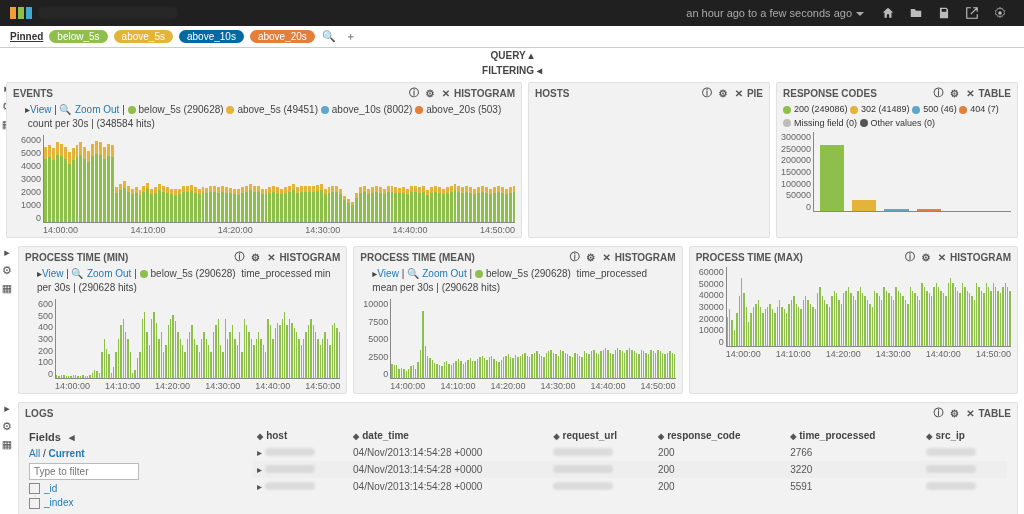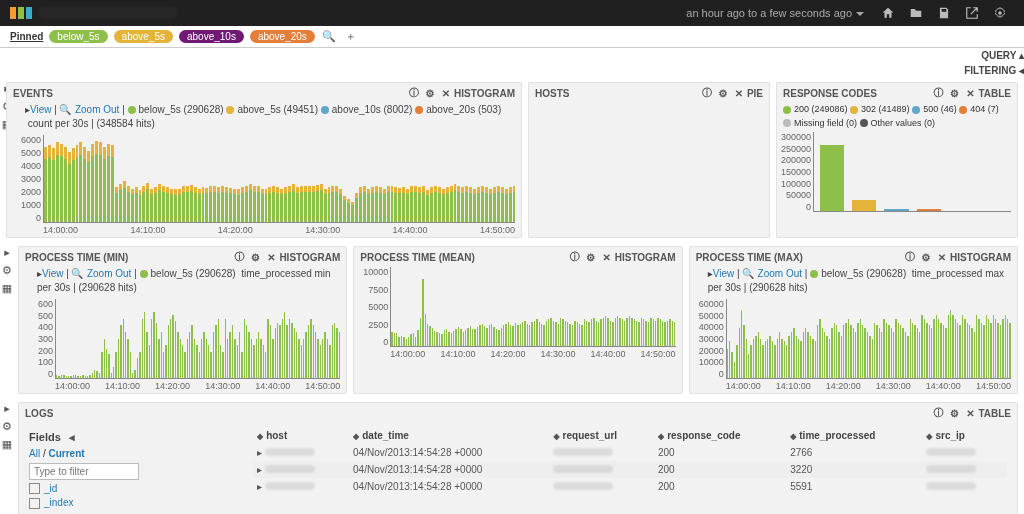--- a/index.html
+++ b/index.html
@@ -8,22 +8,22 @@
   .topbar-logo span{width:6px;height:12px;display:inline-block}
   .bl-o{background:#f29d38}.bl-g{background:#8fbf4b}.bl-b{background:#3fa9d0}
   .topbar-title{background:#333;height:12px;width:140px;border-radius:6px;filter:blur(1px);opacity:.4}
   .topbar-spacer{flex:1}
   .topbar-txt{margin-right:10px;font-size:11px}
   .topbar-ico{width:16px;height:16px;margin:0 6px;cursor:pointer;color:#bbb;display:flex;align-items:center;justify-content:center}
   .caret::after{content:"";display:inline-block;margin-left:4px;border-top:4px solid #aaa;border-left:4px solid transparent;border-right:4px solid transparent;vertical-align:middle}
   .pinned-row{background:#fff;border-bottom:1px solid #ccc;padding:4px 10px;display:flex;align-items:center;gap:6px}
   .pinned-label{font-weight:bold;font-size:10px;text-decoration:underline;color:#333}
   .pill{font-size:10px;color:#fff;padding:1px 8px;border-radius:9px;cursor:pointer}
-  .pill-g{background:#8fbf4b}.pill-y{background:#e3b33a}.pill-b{background:#701a75}.pill-o{background:#e37f3a}
-  .qline{text-align:right;font-size:10px;font-weight:bold;color:#444;padding:2px 0}
+  .pill-g{background:#8fbf4b}.pill-y{background:#e3b33a}.pill-b{background:#0369a1}.pill-o{background:#e37f3a}
+  .qline{text-align:center;font-size:10px;font-weight:bold;color:#444;padding:2px 0}
   .panels{display:flex;flex-wrap:wrap;gap:6px;padding:4px 6px}
   .panel{background:#f2f2f2;border:1px solid #e1e1e1;border-radius:2px;position:relative}
   .panel.w1{flex:1 1 490px}.panel.w2{flex:0 0 240px}.panel.w3{flex:0 0 240px}
   .panel.w4{flex:1 1 326px}
   .panel-h{display:flex;align-items:center;font-size:10px;font-weight:bold;color:#555;padding:4px 6px}
   .panel-h .hspacer{flex:1}
   .hicon{width:12px;height:12px;margin:0 2px;cursor:pointer;display:inline-flex;align-items:center;justify-content:center;color:#555}
   .panel-sub{font-size:10px;padding:0 8px 4px 18px;color:#444;line-height:1.4}
   .link{color:#1f79b5;cursor:pointer}
   .legend-dot{display:inline-block;width:8px;height:8px;border-radius:50%;margin:0 3px 0 0;vertical-align:middle}
@@ -736,20 +736,26 @@
 
   <div class="panel w4">
     <div class="panel-h">
       <span>PROCESS TIME (MEAN)</span>
         <span class="hspacer"></span>
       <span class="hicon">ⓘ</span>
         <span class="hicon">⚙</span>
         <span class="hicon">✕</span>
       <span>HISTOGRAM</span>
     </div>
+    <div class="panel-sub">
+      ▸<span class="link">View</span> |
+      🔍 <span class="link">Zoom Out</span> |
+      <span class="legend-dot d-g"></span><span>below_5s (290628)</span>
+      &nbsp;<span>time_processed mean per 30s | (290628 hits)</span>
+    </div>
     <div class="chart chart-tall">
       <div class="yaxis" id="pmean-y">
           <span>10000</span>
           <span>7500</span>
           <span>5000</span>
           <span>2500</span>
           <span>0</span>
         </div>
         <div class="plot" id="pmean-plot">
           <div class="bar" style="height: 18%;"></div>
@@ -886,26 +892,20 @@
 
   <div class="panel w4">
     <div class="panel-h">
       <span>PROCESS TIME (MAX)</span>
         <span class="hspacer"></span>
       <span class="hicon">ⓘ</span>
         <span class="hicon">⚙</span>
         <span class="hicon">✕</span>
       <span>HISTOGRAM</span>
     </div>
-    <div class="panel-sub">
-      ▸<span class="link">View</span> |
-      🔍 <span class="link">Zoom Out</span> |
-      <span class="legend-dot d-g"></span><span>below_5s (290628)</span>
-      &nbsp;<span>time_processed max per 30s | (290628 hits)</span>
-    </div>
     <div class="chart chart-tall">
       <div class="yaxis" id="pmax-y">
           <span>60000</span>
           <span>50000</span>
           <span>40000</span>
           <span>30000</span>
           <span>20000</span>
           <span>10000</span>
           <span>0</span>
         </div>

